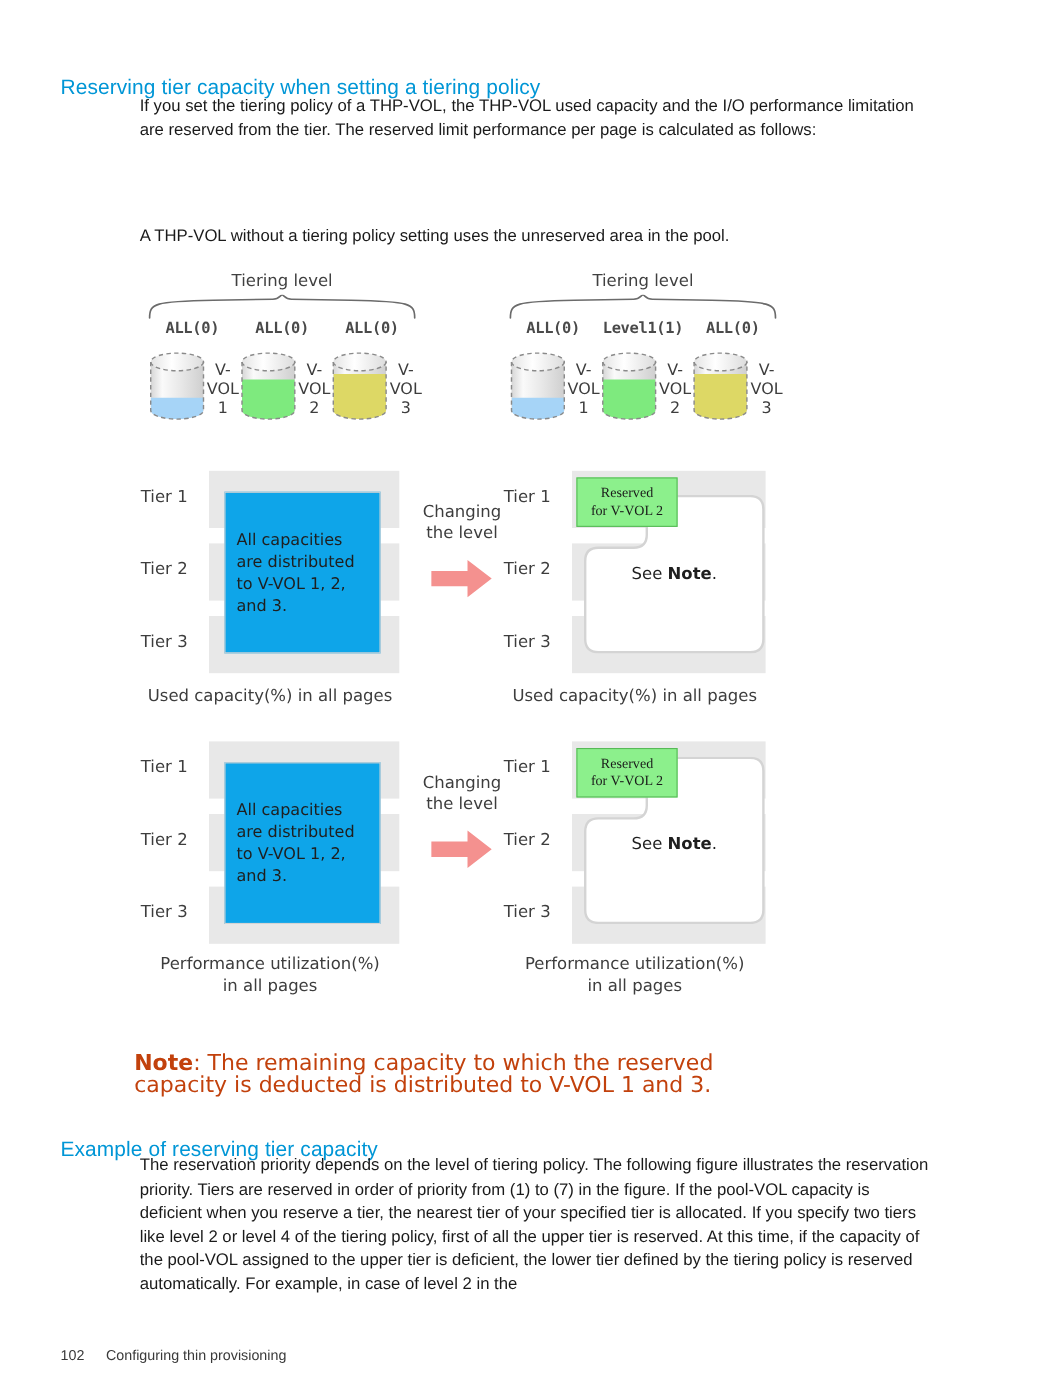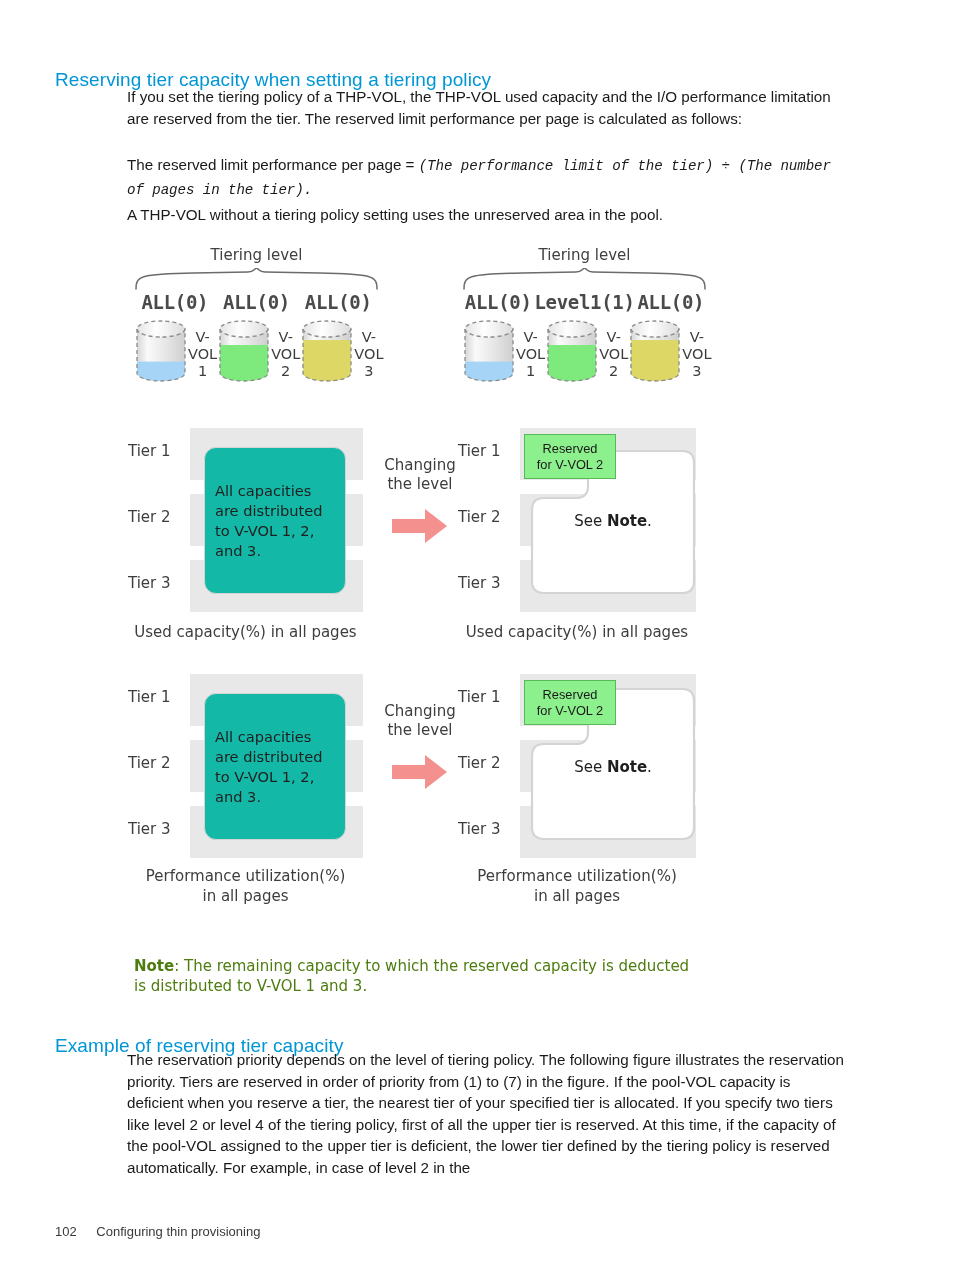--- a/index.html
+++ b/index.html
@@ -95,21 +95,21 @@
   .policy-row {
     position: absolute;
     top: 45px;
     left: 0;
     width: 100%;
     display: flex;
   }
   .policy-lbl {
     flex: 1;
     text-align: center;
-    font-size: 19px;
+    font-size: 14px;
     font-weight: bold;
     font-family: "DejaVu Sans Mono", monospace;
     color: #4a4a4a;
     letter-spacing: -0.3px;
   }
 
   .cyl-row {
     position: absolute;
     top: 72px;
     left: 0;
@@ -158,23 +158,23 @@
     position: absolute;
     left: 62px;
     top: 0;
     right: 0;
     height: 52px;
     background: #e8e8e8;
   }
 
   .overlay-simple {
     position: absolute;
-    background: #14b8a6;
+    background: #0ea5e9;
     border: 1.6px solid #d4d4d4;
-    border-radius: 12px;
+    border-radius: 0;
     box-sizing: border-box;
     display: flex;
     align-items: center;
     justify-content: center;
     font-size: 14.6px;
     line-height: 20px;
     color: #1f1f1f;
     text-align: left;
     padding: 0 10px;
     font-family: "DejaVu Sans", sans-serif;
@@ -199,21 +199,21 @@
     background: #8cf08c;
     border: 1.5px solid #57b957;
     box-sizing: border-box;
     display: flex;
     flex-direction: column;
     align-items: center;
     justify-content: center;
     font-size: 12.8px;
     line-height: 15.5px;
     color: #1a1a1a;
-    font-family: Liberation Sans, sans-serif;
+    font-family: Liberation Serif, serif;
     text-align: center;
   }
 
   .axis-caption {
     position: absolute;
     width: 100%;
     text-align: center;
     font-size: 15px;
     color: #3d3d3d;
     line-height: 20px;
@@ -233,39 +233,38 @@
     font-family: "DejaVu Sans", sans-serif;
   }
   .arrow {
     position: absolute;
     left: 50%;
     transform: translateX(-50%);
   }
 
   .note-block {
     position: absolute;
-    left: 134px;
+    left: 122px;
     width: 560px;
-    font-size: 15px;
+    font-size: 20px;
     line-height: 20px;
-    color: #4d7c0f;
+    color: #c2410c;
     font-family: "DejaVu Sans", sans-serif;
   }
   .note-block b { font-weight: bold; }
 </style>
 </head>
 <body>
 
 <div class="page">
 
   <h2 class="h2" style="top:53px;">Reserving tier capacity when setting a tiering policy</h2>
 
   <div class="body-text" style="top:86px;">If you set the tiering policy of a THP-VOL, the THP-VOL used capacity and the I/O performance limitation are reserved from the tier. The reserved limit performance per page is calculated as follows:</div>
 
-  <div class="body-text" style="top:154px;"><span>The reserved limit performance per page = </span><span class="mono-italic">(The performance limit of the tier) ÷ (The number of pages in the tier).</span></div>
 
   <div class="body-text" style="top:204px;">A THP-VOL without a tiering policy setting uses the unreserved area in the pool.</div>
 
   <div class="figure">
 
     <div class="tier-group" style="left:134px; top:8px; width:245px; height:160px;">
       <div class="tg-title">Tiering level</div>
       <svg class="brace" viewBox="0 0 245 22" preserveAspectRatio="none">
         <path d="M2,21 C2,8 6,6 60,5 L114,4 C120,4 120,1 122.5,0 C125,1 125,4 131,4 L185,5 C239,6 243,8 243,21" fill="none" stroke="#6b6b6b" stroke-width="1.5" stroke-linecap="round"></path>
       </svg>

